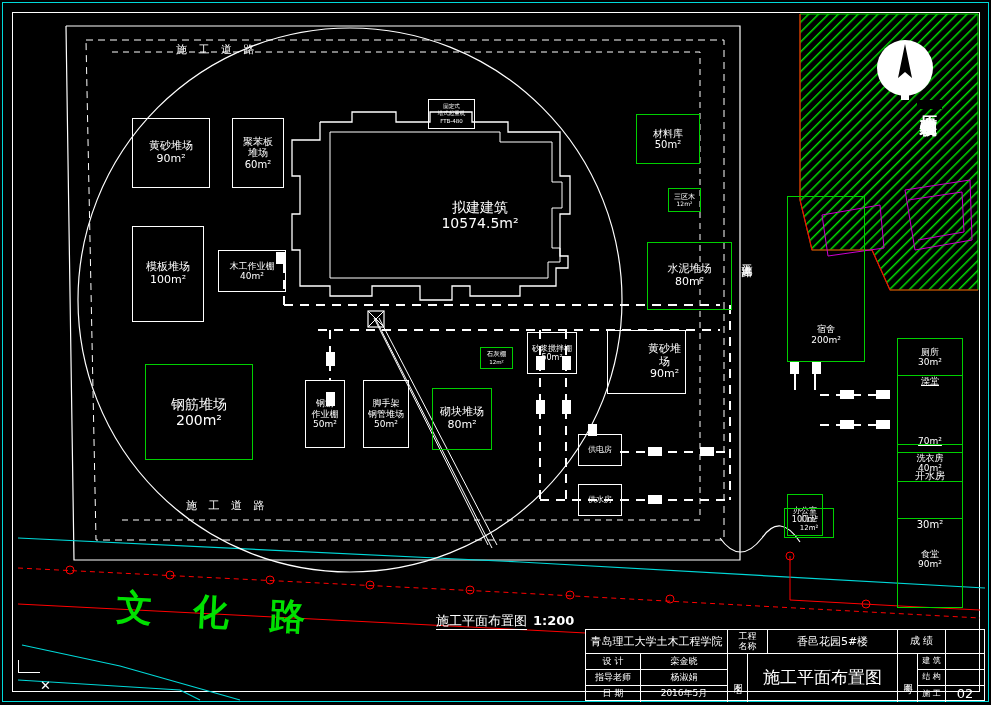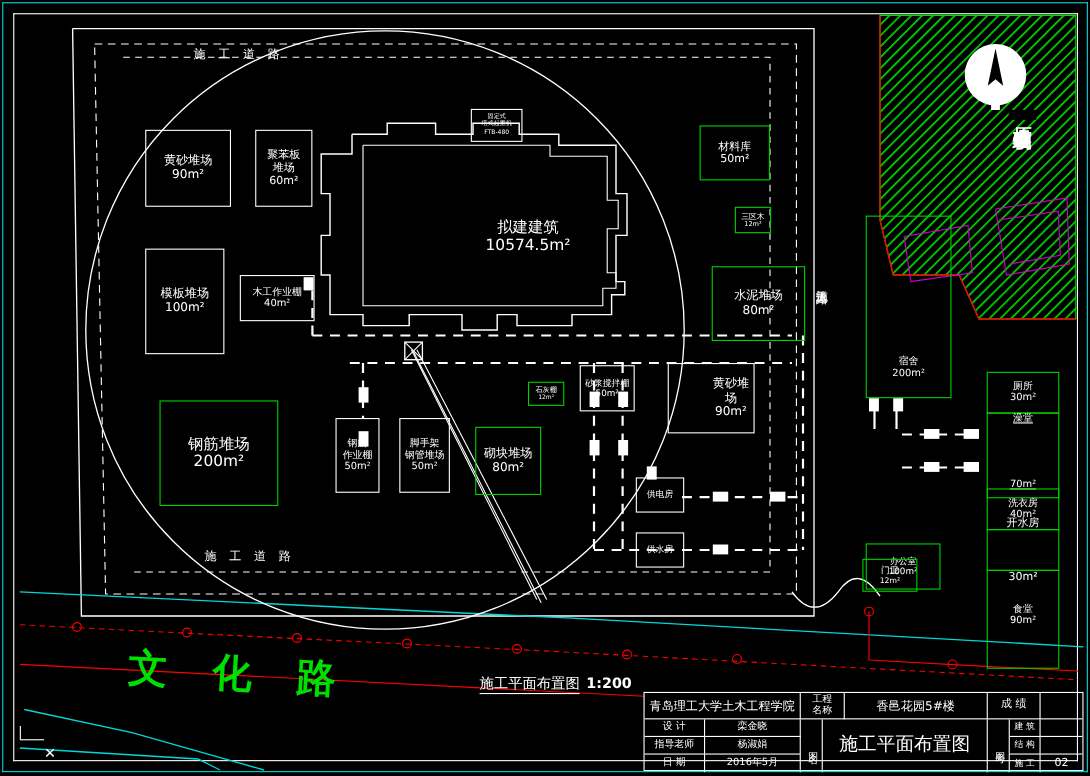--- a/index.html
+++ b/index.html
@@ -223,21 +223,21 @@
   <div class="box w" style="left:578px;top:484px;width:44px;height:32px;font-size:8px;">
     <span class="lbl">供水房</span>
   </div>
 
   <div class="box g" style="left:787px;top:196px;width:78px;height:166px;font-size:9px;
               justify-content:flex-end;padding-bottom:16px;">
     <span class="lbl">宿舍</span>
     <span class="area">200m²</span>
   </div>
 
-  <div class="box g" style="left:787px;top:494px;width:68px;height:42px;font-size:8px;">
+  <div class="box g" style="left:787px;top:494px;width:36px;height:42px;font-size:8px;">
     <span class="lbl">办公室</span>
     <span class="area">100m²</span>
   </div>
 
   <div class="box g" style="left:784px;top:508px;width:50px;height:30px;font-size:8px;">
     <span class="lbl">门卫</span>
     <span class="area" style="font-size:7px">12m²</span>
   </div>
 
   <div class="box g" style="left:897px;top:338px;width:66px;height:38px;font-size:9px;">
@@ -312,21 +312,21 @@
 
     <div class="cell" style="left:162px;top:24px;width:150px;height:48px;font-size:17px;border-bottom:none;">施工平面布置图</div>
 
     <div class="cell vert" style="left:312px;top:24px;width:20px;height:48px;font-size:9px;border-bottom:none;">图号</div>
 
     <div class="cell" style="left:332px;top:24px;width:28px;height:16px;font-size:8px;">建  筑</div>
     <div class="cell" style="left:360px;top:24px;width:38px;height:16px;font-size:8px;border-right:none;"></div>
     <div class="cell" style="left:332px;top:40px;width:28px;height:16px;font-size:8px;">结  构</div>
     <div class="cell" style="left:360px;top:40px;width:38px;height:16px;font-size:8px;border-right:none;"></div>
     <div class="cell" style="left:332px;top:56px;width:28px;height:16px;font-size:8px;border-bottom:none;">施  工</div>
-    <div class="cell" style="left:360px;top:56px;width:38px;height:16px;font-size:10px;
+    <div class="cell" style="left:360px;top:56px;width:38px;height:16px;font-size:13px;
                 border-bottom:none;border-right:none;">02</div>
   </div>
 
   <div class="txt" style="left:40px;top:678px;font-size:13px;">✕</div>
   <div class="abs" style="left:18px;top:672px;width:22px;height:1px;background:#fff;"></div>
   <div class="abs" style="left:18px;top:660px;width:1px;height:12px;background:#fff;"></div>
 
 </div>
 
 </body></html>

